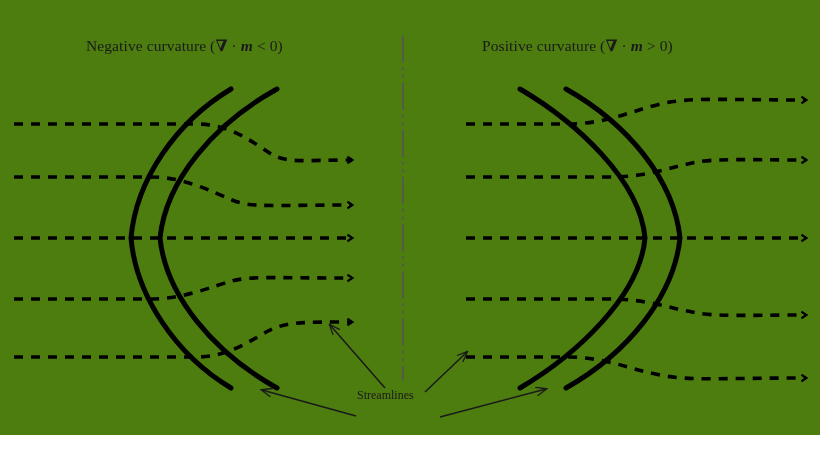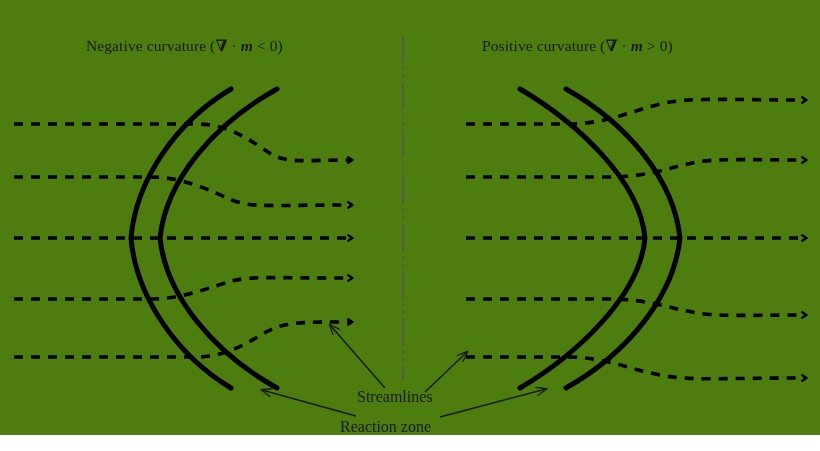--- a/index.html
+++ b/index.html
@@ -34,21 +34,21 @@
   .nabla {
     font-weight: bold;
     font-size: 16px;
   }
   .mvar {
     font-weight: bold;
     font-style: italic;
   }
   .caption-label {
     position: absolute;
-    font-size: 16px;
+    font-size: 12px;
     color: #1a1a1a;
     white-space: nowrap;
   }
   #label-streamlines   { left: 357px; top: 388px; }
   #label-reaction-zone { left: 340px; top: 418px; }
 </style>
 </head>
 <body>
 
 <div id="figure">
@@ -110,15 +110,14 @@
   <div class="panel-title" id="title-left">
     <span>Negative curvature (</span><span class="nabla">∇</span><span> · </span><span class="mvar">m</span><span> &lt; 0)</span>
   </div>
 
   <div class="panel-title" id="title-right">
     <span>Positive curvature (</span><span class="nabla">∇</span><span> · </span><span class="mvar">m</span><span> &gt; 0)</span>
   </div>
 
   <div class="caption-label" id="label-streamlines">Streamlines</div>
 
-  <div class="caption-label" id="label-reaction-zone">Reaction zone</div>
 
 </div>
 
 </body></html>

